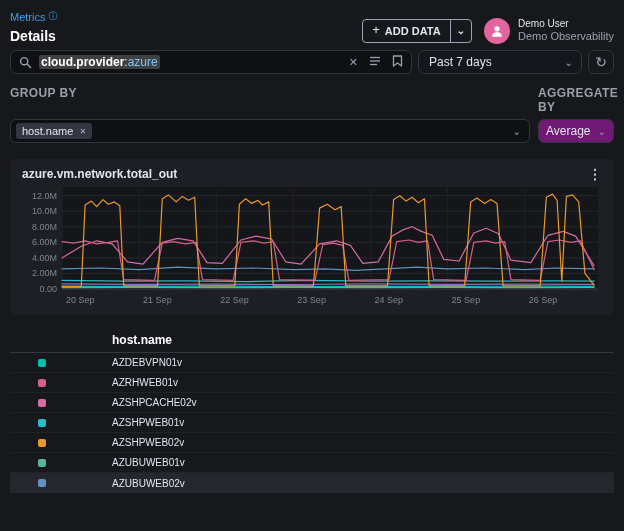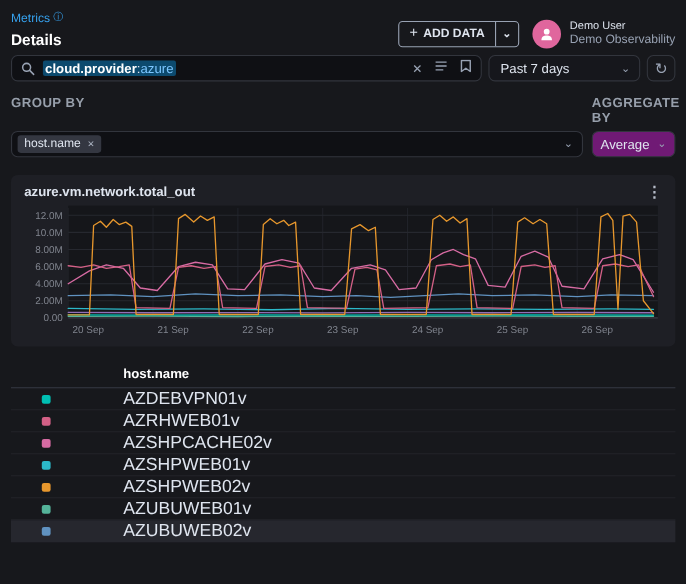--- a/index.html
+++ b/index.html
@@ -22,27 +22,27 @@
   .add-chev { display:flex; align-items:center; padding:0 6px; color:#dfe5ef; font-size:10px; }
   .user { display:flex; align-items:center; gap:8px; cursor:pointer; }
   .avatar { width:26px; height:26px; border-radius:50%; background:#e0669d; display:flex; align-items:center; justify-content:center; }
   .user-text { line-height:1.25; }
   .user-name { font-size:10px; color:#dfe5ef; }
   .user-org { font-size:11px; color:#98a2b3; }
   
   .search-row { display:flex; gap:6px; height:24px; margin-bottom:12px; }
   .search-box { flex:1; display:flex; align-items:center; background:#0f1014; border:1px solid #32353d; border-radius:6px; padding:0 8px; }
   .search-ic { display:flex; margin-right:7px; }
-  .query { font-size:12px; background:#0c4a6e; border-radius:2px; padding:0 2px; white-space:nowrap; }
+  .query { font-size:12px; background:#404040; border-radius:2px; padding:0 2px; white-space:nowrap; }
   .q-field { color:#ffffff; font-weight:700; }
   .q-colon { color:#dfe5ef; }
   .q-value { color:#7cc6ff; }
   .sb-icons { margin-left:auto; display:flex; align-items:center; gap:11px; color:#98a2b3; }
   .sb-icons .glyph { font-size:11px; cursor:pointer; }
-  .time-picker { width:138px; display:flex; align-items:center; justify-content:space-between; background:#16171c; border:1px solid #32353d; border-radius:6px; padding:0 8px 0 10px; font-size:12px; cursor:pointer; }
+  .time-picker { width:164px; display:flex; align-items:center; justify-content:space-between; background:#16171c; border:1px solid #32353d; border-radius:6px; padding:0 8px 0 10px; font-size:12px; cursor:pointer; }
   .chev { color:#98a2b3; font-size:10px; }
   .refresh-btn { width:26px; display:flex; align-items:center; justify-content:center; border:1px solid #32353d; border-radius:6px; color:#98a2b3; font-size:14px; cursor:pointer; }
   
   .toggle-row { display:flex; align-items:center; gap:9px; height:16px; margin-bottom:16px; }
   .switch { width:28px; height:16px; border-radius:8px; background:#2c303b; position:relative; cursor:pointer; }
   .knob { width:12px; height:12px; border-radius:50%; background:#e9edf3; position:absolute; top:2px; left:2px; }
   .toggle-label { font-size:12px; color:#dfe5ef; }
   
   .controls-grid { display:grid; grid-template-columns:1fr 76px; gap:5px 8px; margin-bottom:16px; }
   .small-label { font-size:12px; font-weight:700; color:#979fab; letter-spacing:.4px; }
@@ -53,21 +53,21 @@
   .select { height:24px; display:flex; align-items:center; background:#701a75; border:1px solid #32353d; border-radius:6px; padding:0 7px; font-size:12px; cursor:pointer; }
   
   .chart-panel { background:#1e1f25; border-radius:6px; padding:8px 12px 4px; height:156px; margin-bottom:12px; }
   .chart-header { display:flex; justify-content:space-between; height:16px; margin-bottom:2px; }
   .chart-title { font-size:12px; font-weight:700; color:#dfe5ef; }
   .kebab { color:#b6bcc9; font-size:14px; font-weight:700; cursor:pointer; line-height:1; }
   .chart-svg text.tick { fill:#81858f; font-size:9px; font-family:"Liberation Sans",sans-serif; }
   
   .t-header { display:flex; align-items:center; height:26px; border-bottom:1px solid #343741; font-size:12px; font-weight:700; color:#ffffff; }
   .t-h-dot { width:102px; }
-  .t-row { display:flex; align-items:center; height:20px; border-bottom:1px solid #222329; font-size:16px; cursor:pointer; }
+  .t-row { display:flex; align-items:center; height:20px; border-bottom:1px solid #222329; font-size:10px; cursor:pointer; }
   .t-row:last-child { background:#26272e; border-bottom:none; }
   .t-dot-col { width:102px; padding-left:28px; display:flex; align-items:center; }
   .t-dot { width:8px; height:8px; border-radius:2px; display:inline-block; }
   .t-host { color:#dfe5ef; }
 </style>
 </head>
 <body>
 
 <div class="app">
 

